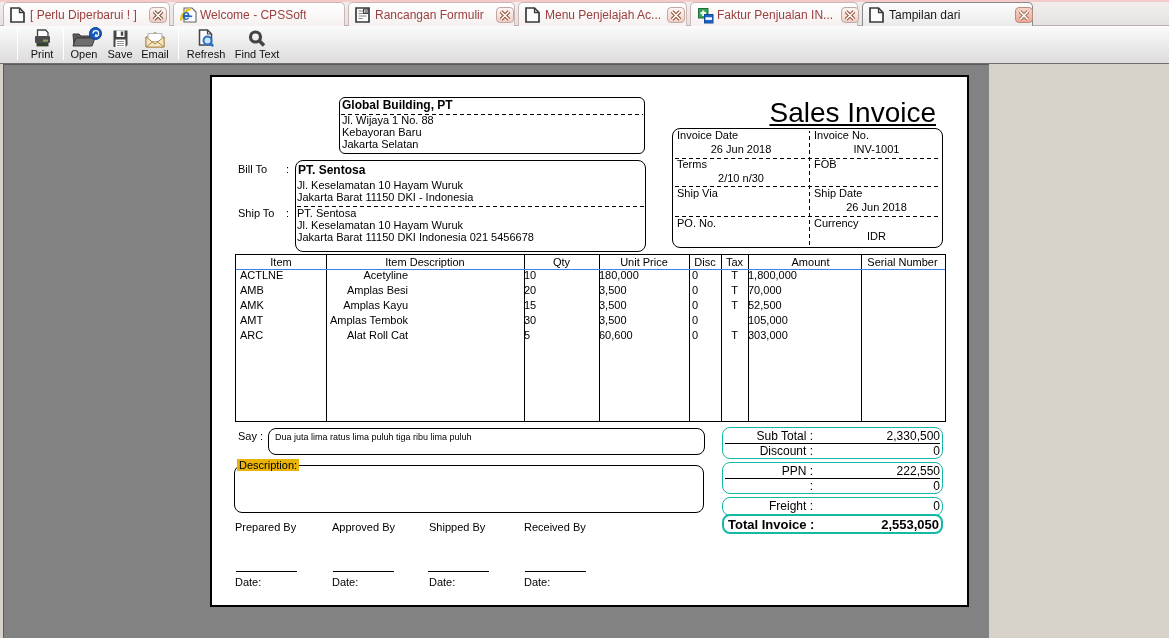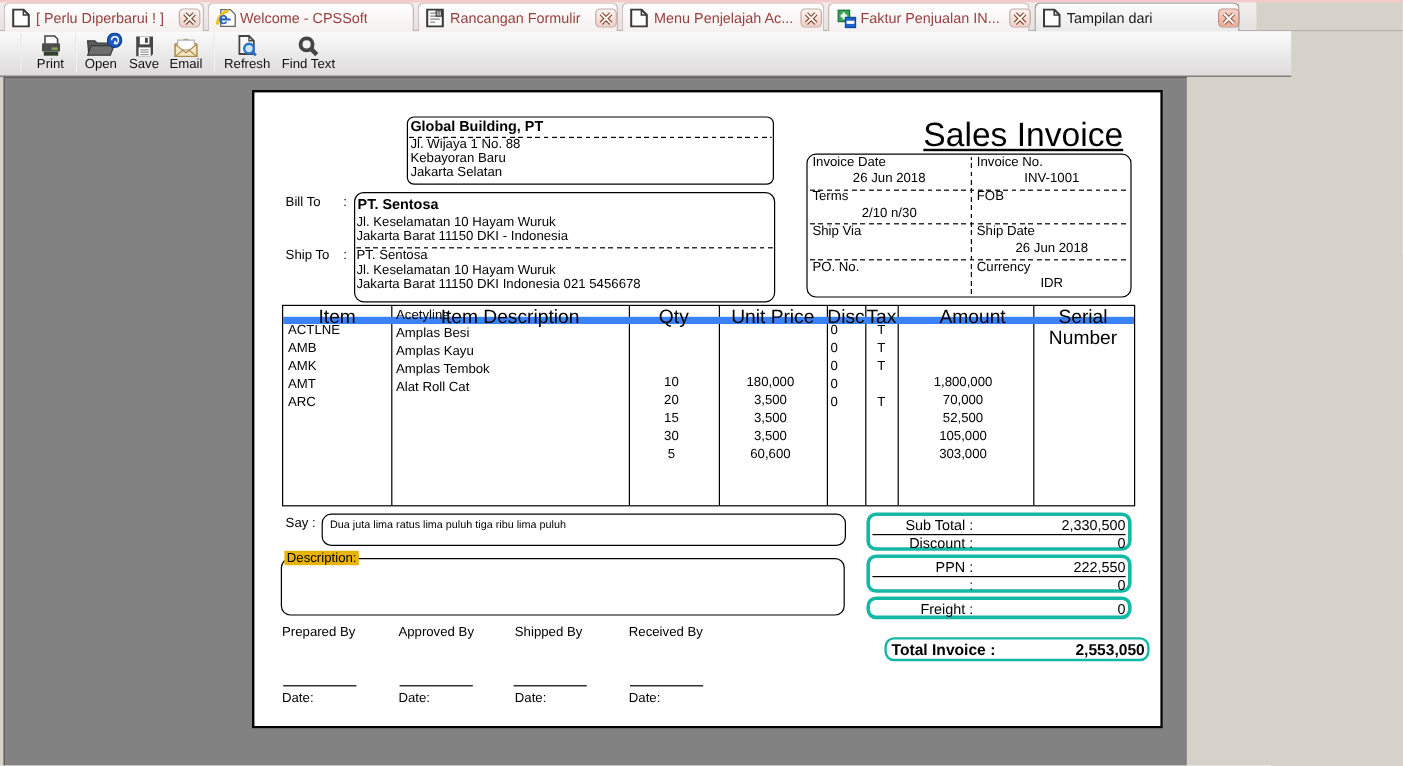--- a/index.html
+++ b/index.html
@@ -1,35 +1,35 @@
 <!DOCTYPE html>
 <html><head>
 <meta charset="utf-8">
 <style>
   * { margin:0; padding:0; box-sizing:border-box; }
   html,body { width:1169px; height:638px; overflow:hidden; }
   body { font-family:"Liberation Sans",sans-serif; position:relative; background:#d6d2ca; }
 
   
-  #tabbar { position:absolute; left:0; top:0; width:1047px; height:26px;
+  #tabbar { position:absolute; left:0; top:0; width:1169px; height:26px;
     background:linear-gradient(#f4eeee 0%,#ece7e7 60%,#e5e1e1 100%); }
   #tabbar::before { content:""; position:absolute; left:0; top:0; width:1169px; height:2px; background:#f4caca; }
   #tabbar::after { content:""; position:absolute; left:0; top:25px; width:1169px; height:1px; background:#b8b0b0; }
   .tab { position:absolute; top:2px; height:24px; border:1px solid #cbb6b6; border-bottom:none;
     border-radius:5px 5px 0 0; background:linear-gradient(#ffffff,#f6f0f0);
     font-size:12px; color:#9a4040; z-index:1; }
   .tab .lbl { position:absolute; left:26px; top:5px; white-space:nowrap; overflow:hidden; max-width:118px; }
   .tab.active { background:linear-gradient(#fcfcfc,#eaeaea); border-color:#8a8a8a; color:#1a1a1a; z-index:3; }
   .closebtn { position:absolute; top:4px; width:18px; height:16px; border:1px solid #bfa9a4;
     border-radius:4px; background:linear-gradient(#fdf5f3,#f2cec5); }
   .closebtn svg { position:absolute; left:2px; top:2px; }
   .ticon { position:absolute; left:6px; top:4px; }
 
   
-  #toolbar { position:absolute; left:0; top:26px; width:1076px; height:38px;
+  #toolbar { position:absolute; left:0; top:26px; width:1169px; height:38px;
     background:linear-gradient(#fbfbfb,#dddbdb); border-bottom:1px solid #6e6e6e; z-index:2; }
   .tsep { position:absolute; top:2px; height:32px; width:1px; background:#b9b9b9; border-right:1px solid #fff; }
   .tbtn { position:absolute; top:3px; text-align:center; font-size:11px; color:#111; }
   .tbtn .ic { height:18px; }
   .tbtn .tx { margin-top:1px; }
 
   
   #content { position:absolute; left:3px; top:64px; width:986px; height:574px;
     background:#828282; border-left:1px solid #5c5c5c; border-top:1px solid #5c5c5c; }
 
@@ -40,27 +40,27 @@
 
   .box { position:absolute; border:1px solid #000; border-radius:8px; background:#fff; }
   .line { position:absolute; background:#000; }
 
   .t11 { font-size:11px; line-height:12px; white-space:nowrap; }
   .b { font-weight:bold; }
 
   
   #itable { position:absolute; left:23px; top:177px; width:711px; height:168px; border:1px solid #000; }
   .col { position:absolute; top:0; bottom:0; border-left:1px solid #000; }
-  #itable .hdr { position:absolute; top:0; left:0; right:0; height:15px; border-bottom:6px solid #3b82f6;
-    font-size:16px;text-decoration:underline; }
+  #itable .hdr { position:absolute; top:0; left:0; right:0; height:15px; border-bottom:1px solid #3b82f6;
+    font-size:11px;text-decoration:underline; }
   .hc { position:absolute; top:1px; text-align:center; }
   .cell { position:absolute; font-size:11px; line-height:15px; white-space:nowrap; }
-  .r { text-align:center;margin-top:44px; }
-
-  .totbox { position:absolute; left:510px; border:3px solid #14b8a6; border-radius:8px; font-size:12px; }
+  .r { text-align:left; }
+
+  .totbox { position:absolute; left:510px; border:1px solid #14b8a6; border-radius:8px; font-size:12px; }
   .totbox .lab { position:absolute; right:129px; text-align:right; }
   .totbox .val { position:absolute; right:2px; text-align:right; }
 </style>
 </head>
 <body>
 
 <div id="tabbar">
   <div class="tab" style="left:3px; width:167px;">
     <svg class="ticon" width="15" height="16" viewBox="0 0 15 16">
         <path d="M1 1 h8.5 l4.5 4.5 v9.5 h-13 z" fill="#fdfdfd" stroke="#3a3a3a" stroke-width="1.7"></path>
@@ -257,21 +257,21 @@
       <div class="hc" style="left:90px; width:198px;">Item Description</div>
       <div class="hc" style="left:288px; width:75px;">Qty</div>
       <div class="hc" style="left:363px; width:90px;">Unit Price</div>
       <div class="hc" style="left:453px; width:32px;">Disc</div>
       <div class="hc" style="left:485px; width:27px;">Tax</div>
       <div class="hc" style="left:512px; width:113px;padding-left:12px;">Amount</div>
       <div class="hc" style="left:625px; width:83px;">Serial Number</div>
     </div>
 
     <div class="cell" style="left:4px; top:13px;">ACTLNE<br>AMB<br>AMK<br>AMT<br>ARC</div>
-    <div class="cell" style="left:94px; top:1px;">Acetyline<br>Amplas Besi<br>Amplas Kayu<br>Amplas Tembok<br>Alat Roll Cat</div>
+    <div class="cell" style="left:94px; top:13px;text-align:right;">Acetyline<br>Amplas Besi<br>Amplas Kayu<br>Amplas Tembok<br>Alat Roll Cat</div>
     <div class="cell r" style="left:288px; top:13px; width:71px;">10<br>20<br>15<br>30<br>5</div>
     <div class="cell r" style="left:363px; top:13px; width:86px;">180,000<br>3,500<br>3,500<br>3,500<br>60,600</div>
     <div class="cell" style="left:456px; top:13px;">0<br>0<br>0<br>0<br>0</div>
     <div class="cell" style="left:485px; top:13px; width:27px; text-align:center;">T<br>T<br>T<br><br>T</div>
     <div class="cell r" style="left:512px; top:13px; width:109px;">1,800,000<br>70,000<br>52,500<br>105,000<br>303,000</div>
   </div>
 
   <div class="t11" style="position:absolute; left:26px; top:353px;">Say :</div>
   <div class="box" style="left:56px; top:351px; width:437px; height:27px;">
     <div style="position:absolute; left:6px; top:3px; font-size:9px;">Dua juta lima ratus lima puluh tiga ribu lima puluh</div>
@@ -291,21 +291,21 @@
     <div style="position:absolute; left:2px; right:2px; top:15px; border-top:1px solid #000;"></div>
     <div class="lab" style="top:1px;">PPN :</div>
     <div class="val" style="top:1px;">222,550</div>
     <div class="lab" style="top:16px;">:</div>
     <div class="val" style="top:16px;">0</div>
   </div>
   <div class="totbox" style="top:420px; width:221px; height:19px;">
     <div class="lab" style="top:1px;">Freight :</div>
     <div class="val" style="top:1px;">0</div>
   </div>
-  <div class="totbox" style="top:454px; width:221px; height:20px; border-width:2px; font-size:13px;margin-left:15px;">
+  <div class="totbox" style="top:437px; width:221px; height:20px; border-width:2px; font-size:13px;">
     <div class="b" style="position:absolute; left:4px; top:1px;">Total Invoice :</div>
     <div class="b val" style="top:1px;">2,553,050</div>
   </div>
 
   <div class="t11" style="position:absolute; left:23px; top:444px;">Prepared By</div>
   <div class="t11" style="position:absolute; left:120px; top:444px;">Approved By</div>
   <div class="t11" style="position:absolute; left:217px; top:444px;">Shipped By</div>
   <div class="t11" style="position:absolute; left:312px; top:444px;">Received By</div>
   <div class="line" style="left:24px; top:494px; width:61px; height:1px;"></div>
   <div class="line" style="left:121px; top:494px; width:61px; height:1px;"></div>

